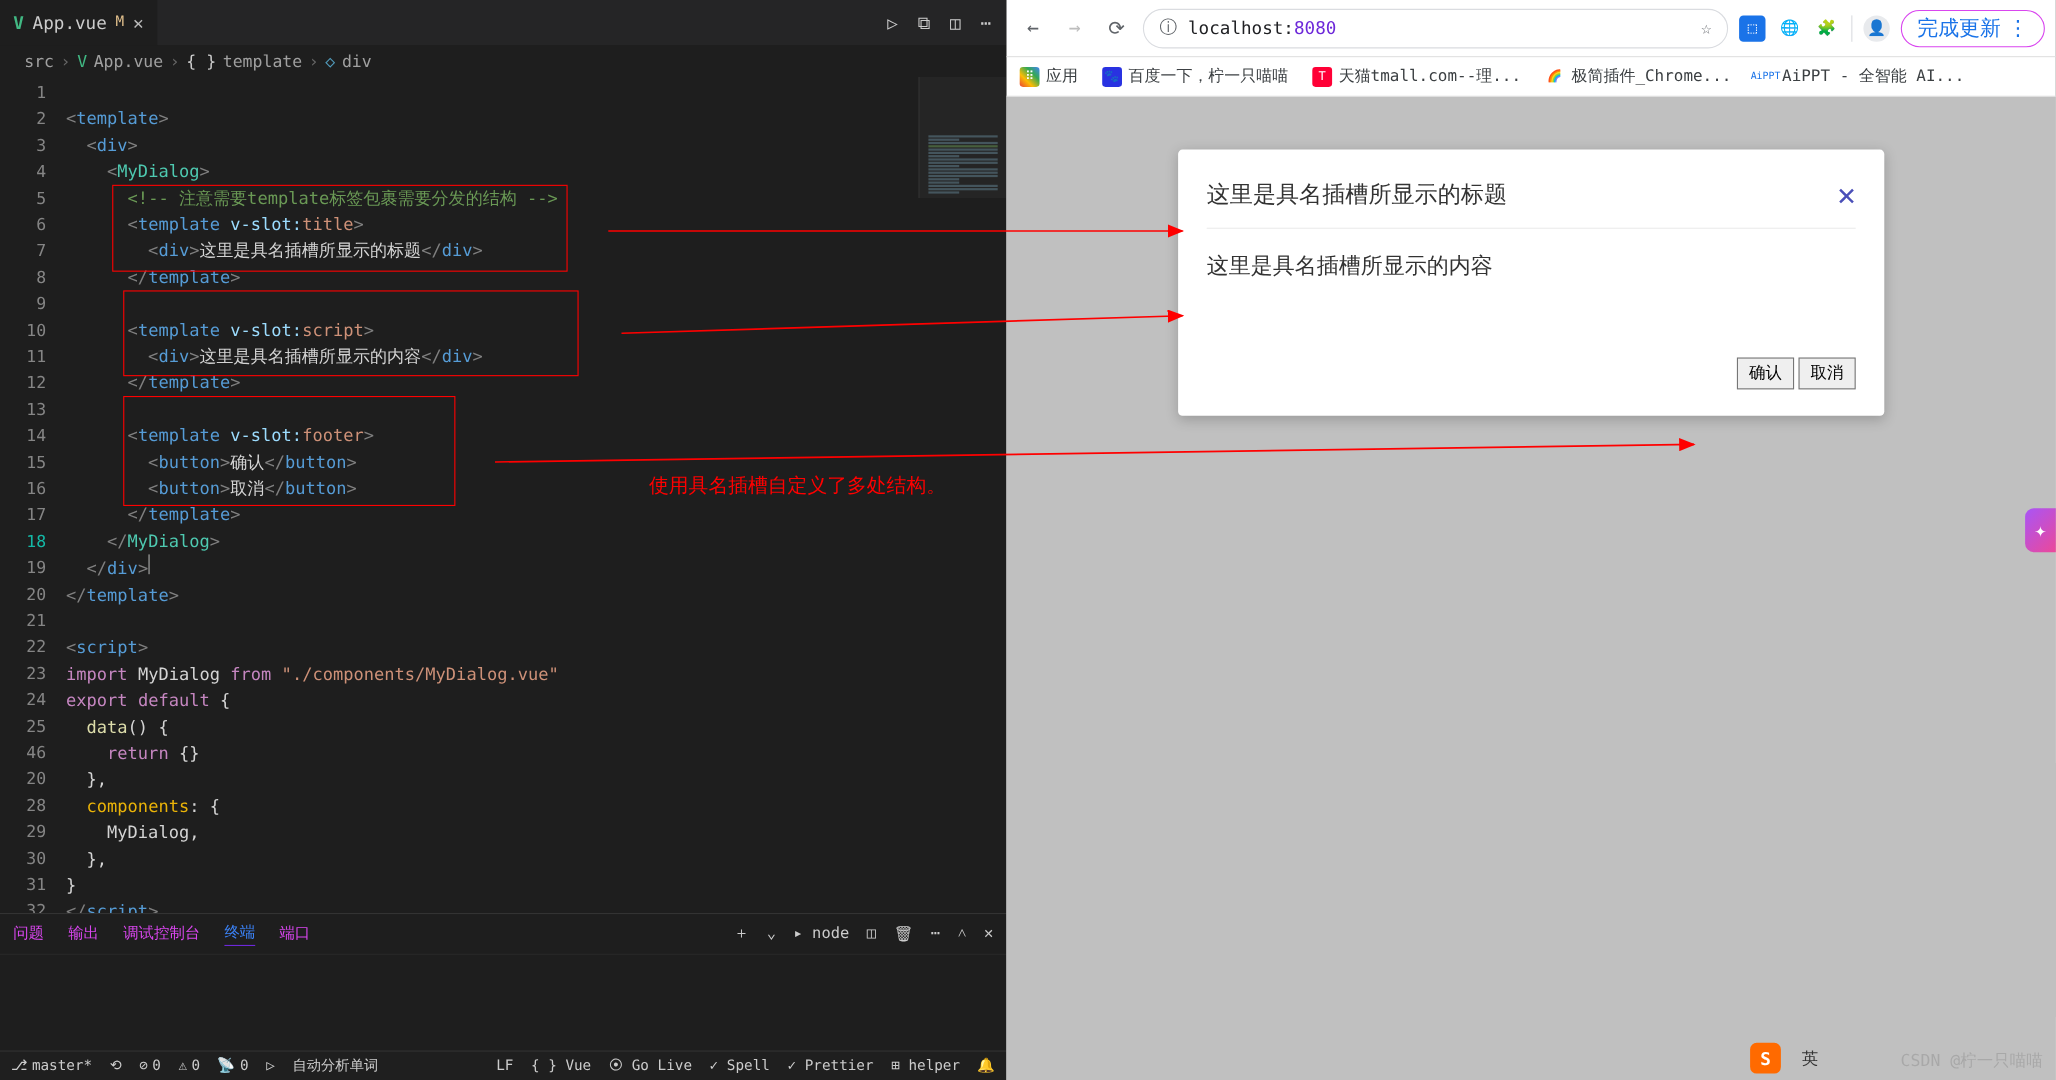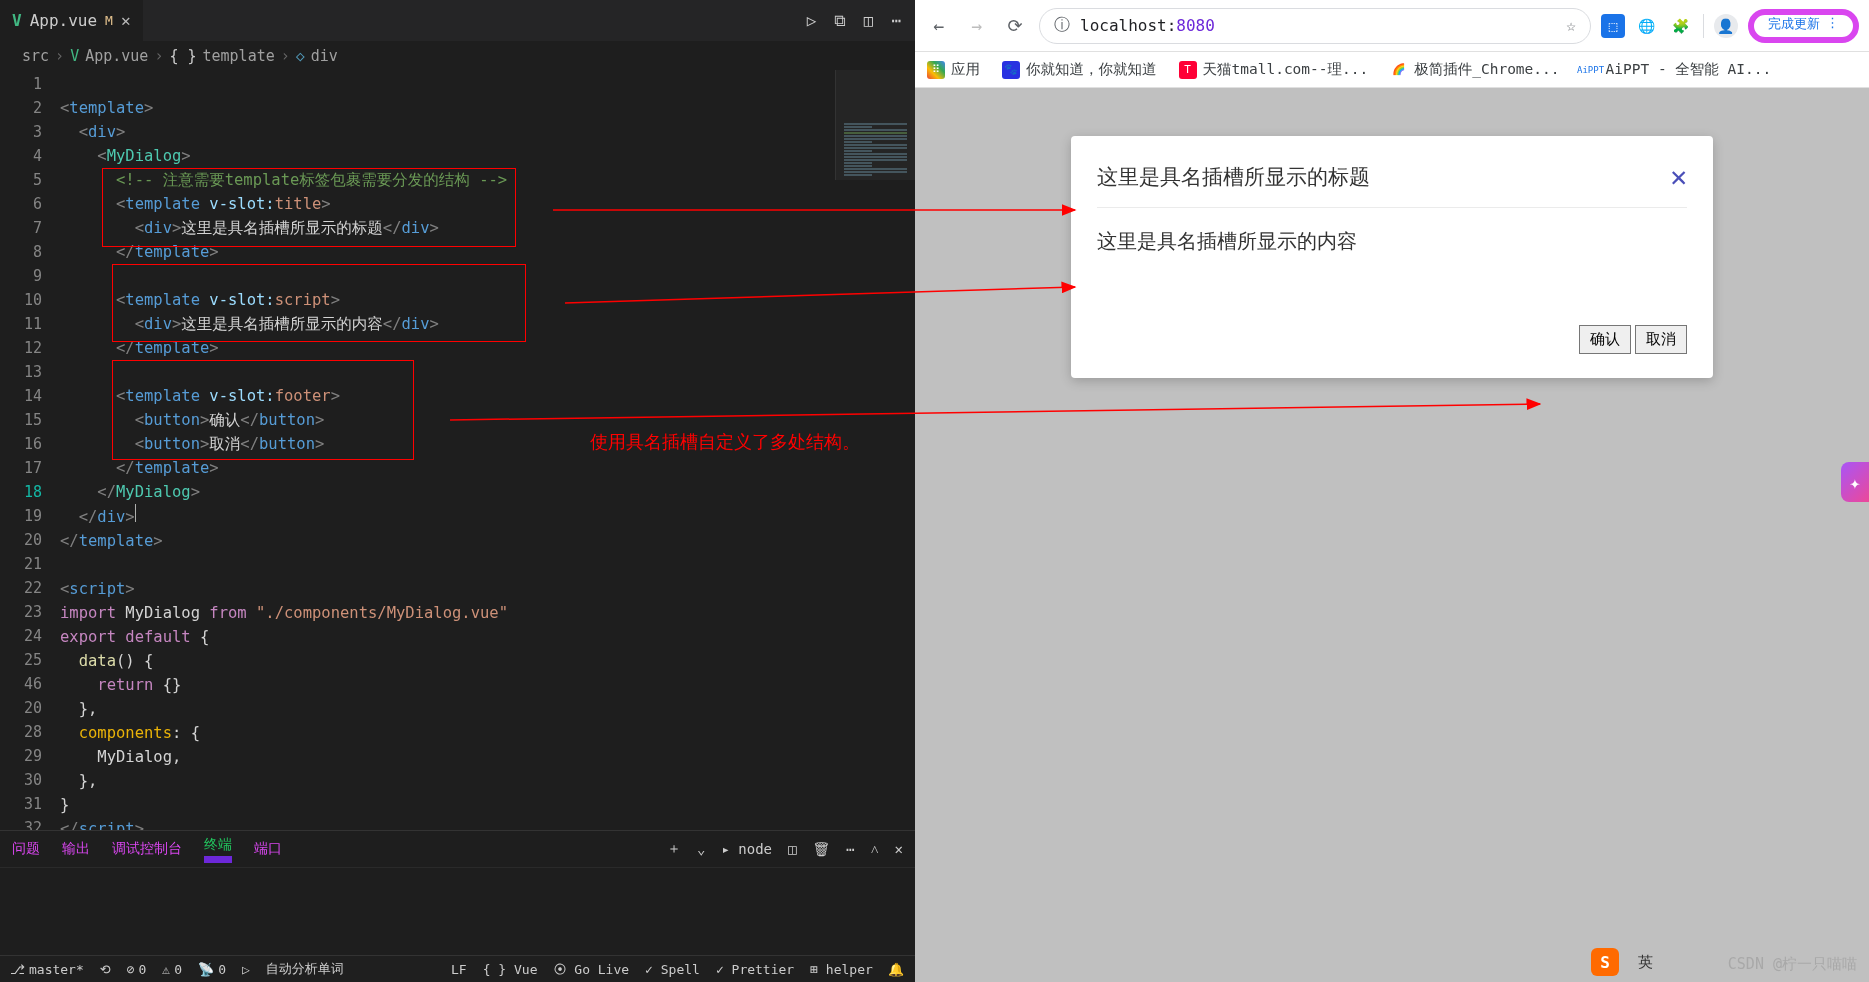--- a/index.html
+++ b/index.html
@@ -36,42 +36,42 @@
 .t-fn{color:#dcdcaa}
 .t-txt{color:#d4d4d4}
 .t-prop{color:#eab308}
 
 .redbox{position:absolute;border:1.5px solid #ff0000;pointer-events:none}
 .arrow{position:absolute;pointer-events:none}
 .anno-text{position:absolute;color:#ff0000;font-size:18px;pointer-events:none}
 
 .panel{height:37px;border-top:1px solid #333;display:flex;align-items:center;padding:0 12px;gap:22px;font-size:14px;color:#ccc}
 .panel .ptab{cursor:pointer;color:#d946ef}
-.panel .ptab.active{color:#22c55e;border-bottom:7px solid #6d28d9;padding-bottom:2px}
+.panel .ptab.active{color:#3b82f6;border-bottom:1px solid #6d28d9;padding-bottom:2px}
 .panel-spacer{flex:1}
 .panel-right{display:flex;gap:16px;align-items:center}
 .panel-right span{cursor:pointer}
 .terminal-body{height:88px;background:#1e1e1e;border-top:1px solid #2a2a2a}
 
 .statusbar{height:27px;background:#007acc;background:#1f1f1f;border-top:1px solid #333;display:flex;align-items:center;padding:0 10px;gap:16px;font-size:13px;color:#ccc}
 .sb-item{display:flex;align-items:center;gap:4px;cursor:pointer}
 .sb-spacer{flex:1}
 
 .browser{flex:1;height:100%;background:#fff;display:flex;flex-direction:column;position:relative}
 .chrome-toolbar{height:52px;display:flex;align-items:center;padding:0 10px;gap:10px;border-bottom:1px solid #e0e0e0}
 .nav-ico{width:28px;height:28px;display:flex;align-items:center;justify-content:center;color:#5f6368;font-size:18px;cursor:pointer;border-radius:50%}
 .nav-ico.disabled{color:#bdbdbd}
 .addrbar{flex:1;height:36px;border:1px solid #dadce0;border-radius:18px;display:flex;align-items:center;padding:0 14px;gap:10px;color:#5f6368;font-size:16px}
 .addrbar .url{color:#202124}
 .addrbar .url .host{color:#202124}
 .addrbar .url .path{color:#6d28d9}
 .addr-right{margin-left:auto;display:flex;gap:12px}
 .ext-icons{display:flex;gap:10px;align-items:center}
 .ext-ico{width:24px;height:24px;border-radius:4px;display:flex;align-items:center;justify-content:center;font-size:14px}
-.update-btn{height:34px;border:6px solid #d946ef;border-radius:17px;padding:0 14px;display:flex;gap:6px;color:#1a73e8;cursor:pointer;font-size:13px}
+.update-btn{height:34px;border:1px solid #d946ef;border-radius:17px;padding:0 14px;display:flex;align-items:center;gap:6px;color:#1a73e8;cursor:pointer;font-size:19px}
 .bookmarks{height:36px;display:flex;align-items:center;padding:0 12px;gap:22px;border-bottom:1px solid #e0e0e0;font-size:14.5px;color:#3c4043}
 .bm{display:flex;align-items:center;gap:6px;cursor:pointer}
 .bm-ico{width:18px;height:18px;border-radius:3px;display:inline-flex;align-items:center;justify-content:center;font-size:11px;color:#fff}
 .page{flex:1;background:#c0c0c0;position:relative;display:flex;align-items:flex-start;justify-content:center;padding-top:48px}
 .dialog{width:642px;background:#fff;border-radius:4px;box-shadow:0 3px 12px rgba(0,0,0,0.2);padding:24px 26px}
 .dialog-head{display:flex;align-items:center;justify-content:space-between;padding-bottom:14px;border-bottom:1px solid #ebebeb}
 .dialog-title{font-size:21px;color:#333;font-weight:500}
 .dialog-close{font-size:28px;color:#4a4fb8;cursor:pointer;font-weight:bold}
 .dialog-body{padding:20px 0 70px 0;font-size:20px;color:#333}
 .dialog-foot{display:flex;justify-content:flex-end;gap:4px}
@@ -269,21 +269,21 @@
     </div>
   </div>
 
   <div class="bookmarks">
     <div class="bm">
         <span class="bm-ico" style="background:linear-gradient(45deg,#ea4335,#fbbc05,#34a853,#4285f4)">⠿</span>
         <span>应用</span>
       </div>
     <div class="bm">
         <span class="bm-ico" style="background:#2932e1">🐾</span>
-        <span>你就知道，你就知道</span>
+        <span>百度一下，柠一只喵喵</span>
       </div>
     <div class="bm">
         <span class="bm-ico" style="background:#ff0036">T</span>
         <span>天猫tmall.com--理...</span>
       </div>
     <div class="bm">
         <span class="bm-ico" style="background:#fff;color:#ff9800">🌈</span>
         <span>极简插件_Chrome...</span>
       </div>
     <div class="bm">

